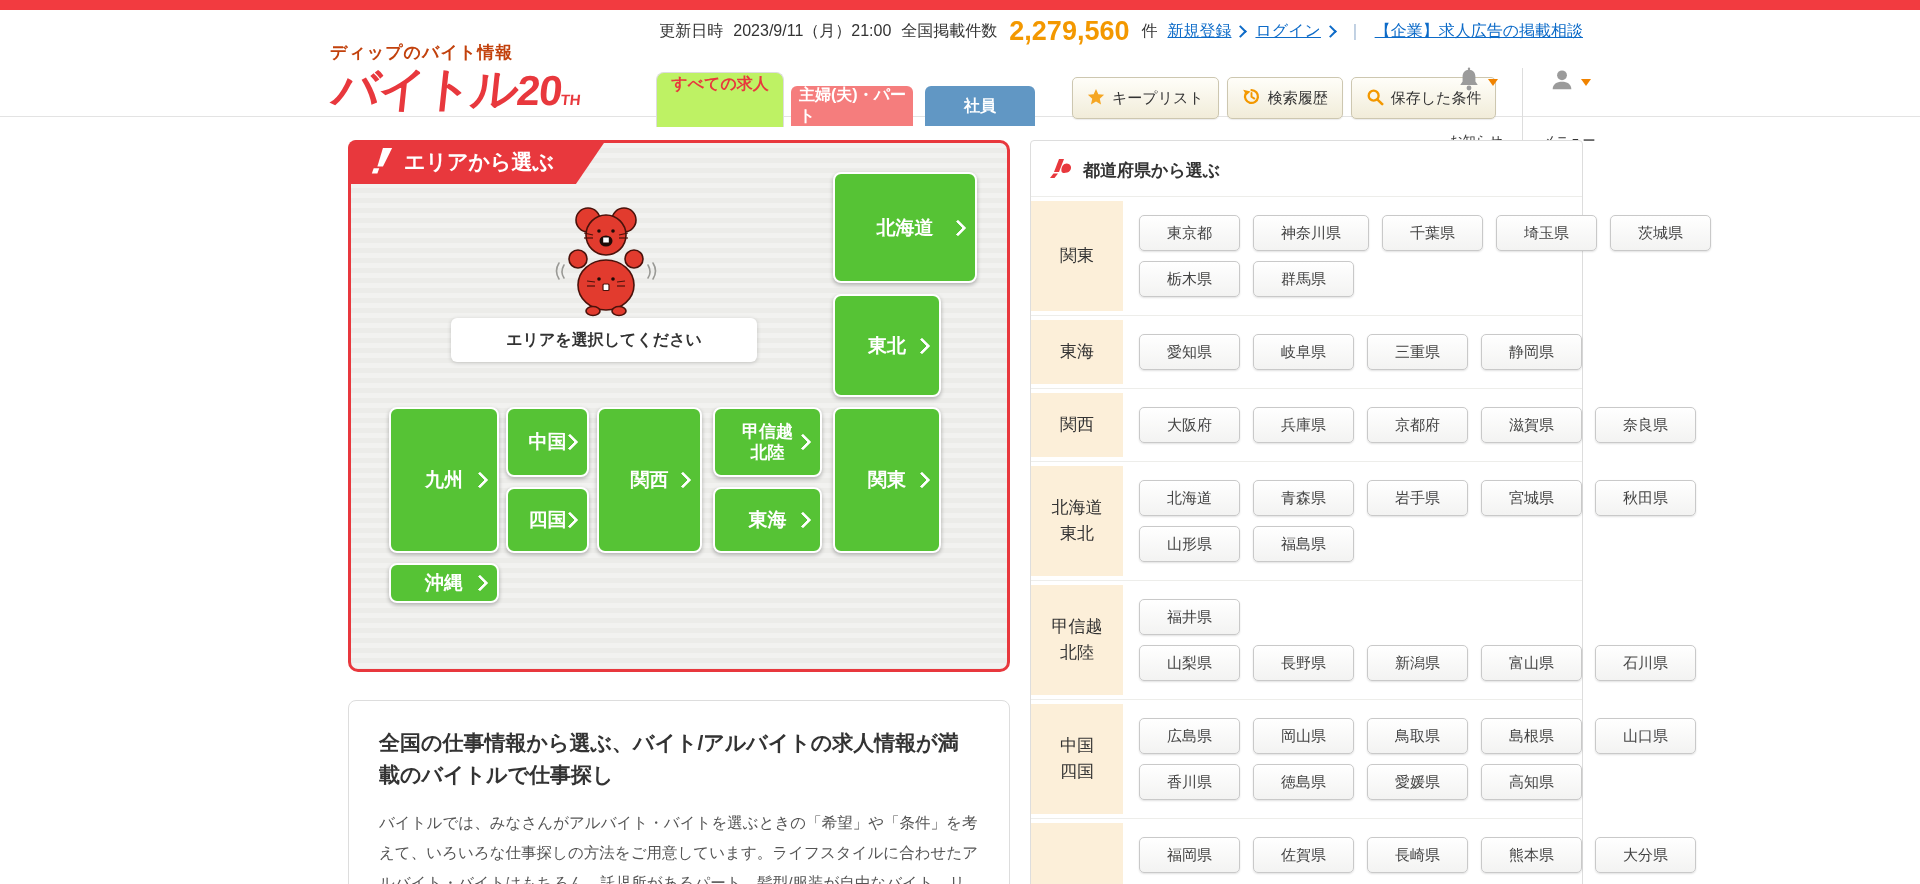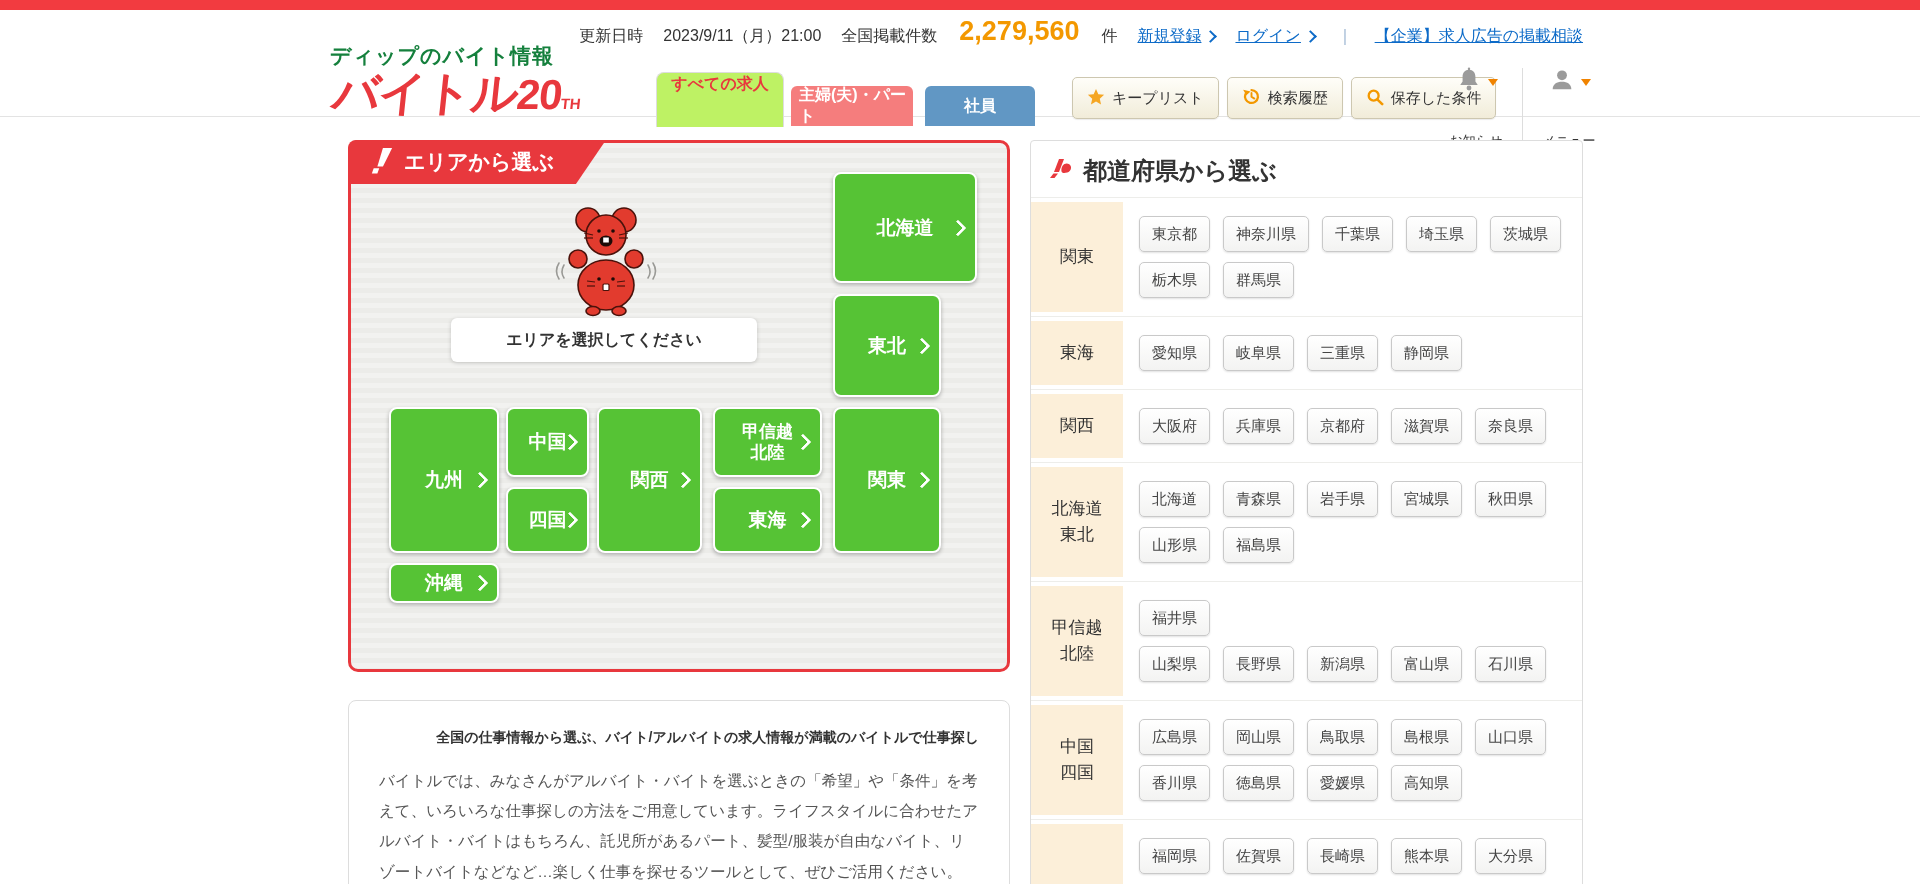--- a/index.html
+++ b/index.html
@@ -2,26 +2,26 @@
 <html><head>
 <meta charset="utf-8">
 <style>
   html,body{margin:0;padding:0;background:#fff;}
   .page{position:relative;width:1920px;height:884px;overflow:hidden;background:#ffffff;
         font-family:"Liberation Sans","DejaVu Sans",sans-serif;color:#333;}
   
   .topbar{position:absolute;top:0;left:0;right:0;height:10px;background:#f23b40;}
   .header{position:absolute;top:10px;left:0;right:0;height:106px;background:#fff;border-bottom:1px solid #e3e3e3;}
   .logo{position:absolute;left:330px;top:34px;line-height:1.1;cursor:pointer;}
-  .logo-tagline{color:#15803d;font-size:21px;font-weight:bold;letter-spacing:1px;}
+  .logo-tagline{color:#c2410c;font-size:17px;font-weight:bold;letter-spacing:1px;}
   .logo-main{color:#e8383d;font-weight:bold;transform:skewX(-6deg);transform-origin:left bottom;display:inline-block;}
   .logo-brand{font-size:47px;letter-spacing:-2px;}
   .logo-20{font-size:42px;letter-spacing:-1px;}
   .logo-th{font-size:15px;font-weight:bold;}
-  .info-line{position:absolute;top:6px;right:337px;display:flex;align-items:flex-end;gap:20px;font-size:16px;color:#333;white-space:nowrap;}
+  .info-line{position:absolute;top:6px;right:337px;display:flex;align-items:center;gap:10px;font-size:16px;color:#333;white-space:nowrap;}
   .info-count{color:#f39800;font-size:27px;font-weight:bold;margin:0 2px;}
   .hlink{color:#0d6bc8;text-decoration:underline;cursor:pointer;display:inline-flex;align-items:center;}
   .chev-b{display:inline-block;width:7px;height:7px;border-top:2px solid #0d6bc8;border-right:2px solid #0d6bc8;transform:rotate(45deg);margin-left:5px;}
   .link-sep{color:#8aa7c9;margin:0 2px;}
   .tab{position:absolute;display:flex;justify-content:center;font-weight:bold;font-size:16px;cursor:pointer;box-sizing:border-box;}
   .tab-all{left:656px;top:62px;width:128px;height:55px;background:#bef264;border:1px solid #ddd;border-bottom:none;
            border-radius:8px 8px 0 0;color:#e8383d;padding-top:1px;z-index:3;}
   .tab-part{left:791px;top:76px;width:122px;height:40px;background:#f57d7d;border-radius:6px 6px 0 0;color:#fff;align-items:center;padding-left:8px;}
   .tab-fulltime{left:925px;top:76px;width:110px;height:40px;background:#6197c4;border-radius:6px 6px 0 0;color:#fff;align-items:center;}
   .tools{position:absolute;top:67px;left:1072px;display:flex;gap:8px;}
@@ -54,31 +54,31 @@
   .ab-shikoku{left:155px;top:344px;width:83px;height:66px;}
   .ab-kyushu{left:38px;top:264px;width:110px;height:146px;}
   .ab-okinawa{left:38px;top:420px;width:110px;height:40px;}
   .mascot{position:absolute;left:200px;top:60px;}
   .area-instruction{position:absolute;left:100px;top:175px;width:306px;height:44px;background:#fff;border-radius:6px;
                     box-shadow:0 1px 4px rgba(0,0,0,.18);display:flex;align-items:center;justify-content:center;
                     font-size:16px;font-weight:bold;color:#333;}
   
   .seo-card{position:absolute;left:348px;top:700px;width:662px;height:240px;background:#fff;border:1px solid #ddd;border-radius:8px;
             box-sizing:border-box;padding:26px 30px;}
-  .seo-heading{font-size:14px;font-weight:bold;color:#333;line-height:1.5;margin:0 0 18px;text-align:right;}
+  .seo-heading{font-size:21px;font-weight:bold;color:#333;line-height:1.5;margin:0 0 18px;}
   .seo-body{font-size:15.5px;color:#555;line-height:1.95;margin:0;}
   
   .pref-panel{position:absolute;left:1030px;top:140px;width:553px;height:770px;background:#fff;border:1px solid #ddd;border-radius:4px;box-sizing:border-box;}
-  .pref-title{display:flex;align-items:center;gap:10px;padding:14px 16px 10px;font-size:24px;font-weight:bold;color:#333;}
+  .pref-title{display:flex;align-items:center;gap:10px;padding:14px 16px 10px;font-size:17px;font-weight:bold;color:#333;}
   .pref-row{display:flex;border-top:1px solid #ededea;}
   .row-label{width:92px;margin:4px 0;background:#fcefd9;display:flex;align-items:center;justify-content:center;text-align:center;
              font-size:17px;color:#333;line-height:1.55;flex-shrink:0;}
   .row-prefs{flex:1;padding:18px 8px 18px 16px;display:flex;flex-direction:column;gap:10px;}
   .pref-line{display:flex;gap:13px;}
-  .pref-btn{padding:0 12px;height:34px;display:flex;align-items:center;justify-content:center;background:linear-gradient(#ffffff,#f3f3f2);
+  .pref-btn{padding:0 27px;height:34px;display:flex;align-items:center;justify-content:center;background:linear-gradient(#ffffff,#f3f3f2);
             border:1px solid #c9c9c9;border-radius:5px;box-shadow:0 1px 2px rgba(0,0,0,.12);font-size:15px;color:#444;cursor:pointer;white-space:nowrap;}
 </style>
 </head>
 <body>
 
 <div class="page">
 
   <div class="topbar"></div>
 
   <div class="header">

